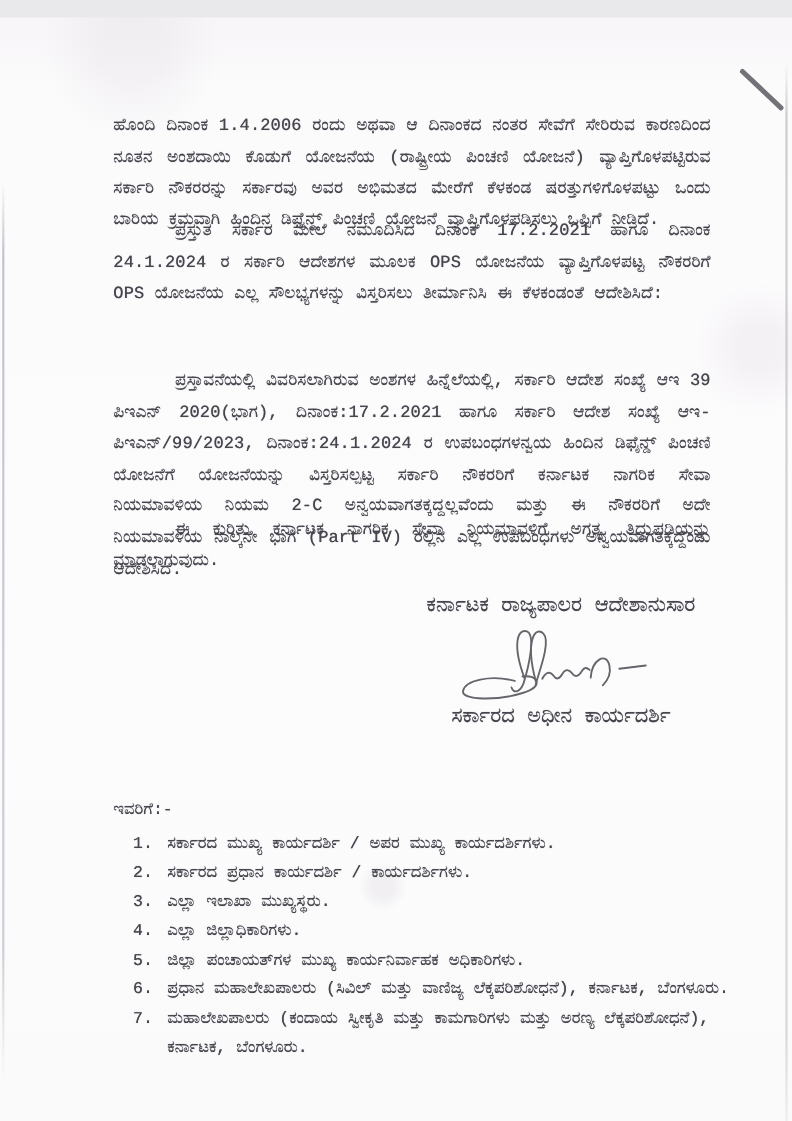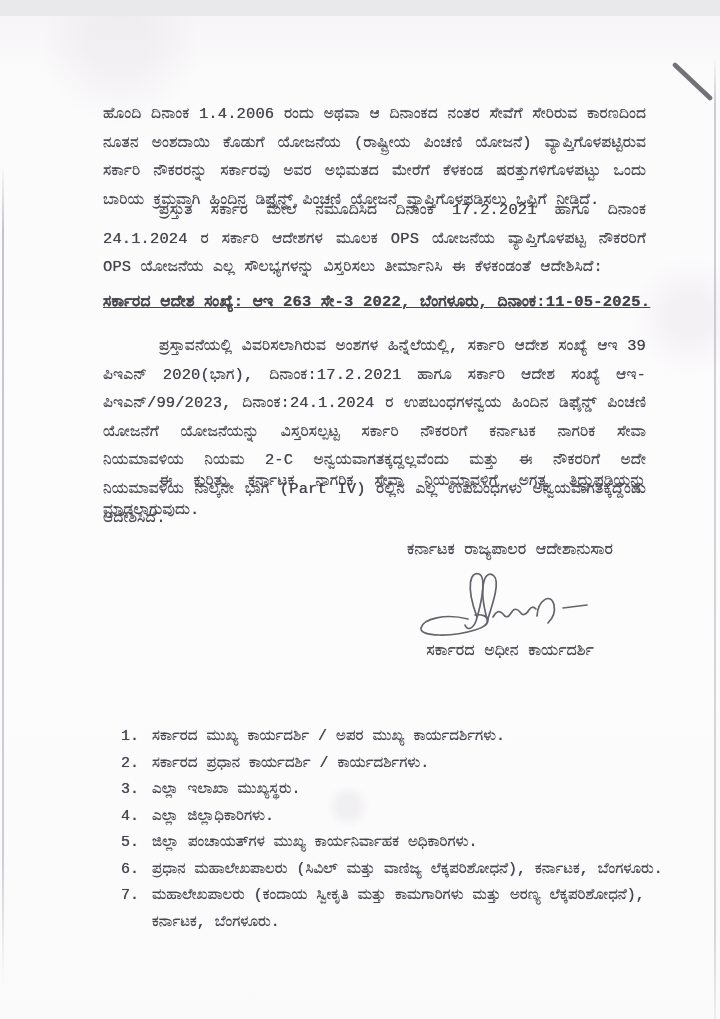--- a/index.html
+++ b/index.html
@@ -57,21 +57,21 @@
     letter-spacing: 0.2px;
     white-space: nowrap;
   }
 
   .signature-block {
     position: absolute;
     left: 360px;
     top: 522px;
     width: 300px;
     text-align: center;
-    font-size: 16px;
+    font-size: 19px;
     line-height: 25px;
   }
   .signature-scribble { position: relative; width: 210px; height: 72px; margin: 4px auto 0 auto; }
   .sig-name { margin-top: 2px; font-weight: bold; }
 
   .distribution {
     position: absolute;
     left: 103px;
     top: 708px;
     width: 560px;
@@ -94,21 +94,20 @@
   <div class="edge-line-left"></div>
   <div class="edge-line-right"></div>
   <svg class="corner-mark" viewBox="0 0 46 44">
     <line x1="5" y1="5" x2="40" y2="38" stroke="#55555c" stroke-width="4.6" stroke-linecap="round" opacity="0.82"></line>
   </svg>
 
   <div class="para text-blur" id="para1">ಹೊಂದಿ ದಿನಾಂಕ 1.4.2006 ರಂದು ಅಥವಾ ಆ ದಿನಾಂಕದ ನಂತರ ಸೇವೆಗೆ ಸೇರಿರುವ ಕಾರಣದಿಂದ ನೂತನ ಅಂಶದಾಯಿ ಕೊಡುಗೆ ಯೋಜನೆಯ (ರಾಷ್ಟ್ರೀಯ ಪಿಂಚಣಿ ಯೋಜನೆ) ವ್ಯಾಪ್ತಿಗೊಳಪಟ್ಟಿರುವ ಸರ್ಕಾರಿ ನೌಕರರನ್ನು ಸರ್ಕಾರವು ಅವರ ಅಭಿಮತದ ಮೇರೆಗೆ ಕೆಳಕಂಡ ಷರತ್ತುಗಳಿಗೊಳಪಟ್ಟು ಒಂದು ಬಾರಿಯ ಕ್ರಮವಾಗಿ ಹಿಂದಿನ ಡಿಫೈನ್ಡ್ ಪಿಂಚಣಿ ಯೋಜನೆ ವ್ಯಾಪ್ತಿಗೊಳಪಡಿಸಲು ಒಪ್ಪಿಗೆ ನೀಡಿದೆ.</div>
 
   <div class="para text-blur indent" id="para2">ಪ್ರಸ್ತುತ ಸರ್ಕಾರ ಮೇಲೆ ನಮೂದಿಸಿದ ದಿನಾಂಕ 17.2.2021 ಹಾಗೂ ದಿನಾಂಕ 24.1.2024 ರ ಸರ್ಕಾರಿ ಆದೇಶಗಳ ಮೂಲಕ OPS ಯೋಜನೆಯ ವ್ಯಾಪ್ತಿಗೊಳಪಟ್ಟ ನೌಕರರಿಗೆ OPS ಯೋಜನೆಯ ಎಲ್ಲ ಸೌಲಭ್ಯಗಳನ್ನು ವಿಸ್ತರಿಸಲು ತೀರ್ಮಾನಿಸಿ ಈ ಕೆಳಕಂಡಂತೆ ಆದೇಶಿಸಿದೆ:</div>
 
-  <div class="order-line text-blur">ಸರ್ಕಾರದ ಆದೇಶ ಸಂಖ್ಯೆ: ಆಇ 263 ಸೇ-3 2022, ಬೆಂಗಳೂರು, ದಿನಾಂಕ:11-05-2025.</div>
 
   <div class="para text-blur indent" id="para3">ಪ್ರಸ್ತಾವನೆಯಲ್ಲಿ ವಿವರಿಸಲಾಗಿರುವ ಅಂಶಗಳ ಹಿನ್ನೆಲೆಯಲ್ಲಿ, ಸರ್ಕಾರಿ ಆದೇಶ ಸಂಖ್ಯೆ ಆಇ 39 ಪಿಇಎನ್ 2020(ಭಾಗ), ದಿನಾಂಕ:17.2.2021 ಹಾಗೂ ಸರ್ಕಾರಿ ಆದೇಶ ಸಂಖ್ಯೆ ಆಇ-ಪಿಇಎನ್/99/2023, ದಿನಾಂಕ:24.1.2024 ರ ಉಪಬಂಧಗಳನ್ವಯ ಹಿಂದಿನ ಡಿಫೈನ್ಡ್ ಪಿಂಚಣಿ ಯೋಜನೆಗೆ ಯೋಜನೆಯನ್ನು ವಿಸ್ತರಿಸಲ್ಪಟ್ಟ ಸರ್ಕಾರಿ ನೌಕರರಿಗೆ ಕರ್ನಾಟಕ ನಾಗರಿಕ ಸೇವಾ ನಿಯಮಾವಳಿಯ ನಿಯಮ 2-C ಅನ್ವಯವಾಗತಕ್ಕದ್ದಲ್ಲವೆಂದು ಮತ್ತು ಈ ನೌಕರರಿಗೆ ಅದೇ ನಿಯಮಾವಳಿಯ ನಾಲ್ಕನೇ ಭಾಗ (Part IV) ರಲ್ಲಿನ ಎಲ್ಲ ಉಪಬಂಧಗಳು ಅನ್ವಯವಾಗತಕ್ಕದ್ದೆಂದು ಆದೇಶಿಸಿದೆ.</div>
 
   <div class="para text-blur indent" id="para4">ಈ ಕುರಿತು ಕರ್ನಾಟಕ ನಾಗರಿಕ ಸೇವಾ ನಿಯಮಾವಳಿಗೆ ಅಗತ್ಯ ತಿದ್ದುಪಡಿಯನ್ನು ಮಾಡಲಾಗುವುದು.</div>
 
   <div class="signature-block text-blur">
     <div>ಕರ್ನಾಟಕ ರಾಜ್ಯಪಾಲರ ಆದೇಶಾನುಸಾರ</div>
     <div class="signature-scribble">
       <svg viewBox="0 0 210 72" width="210" height="72">
         <g fill="none" stroke="#4a4a52" stroke-width="1.7" stroke-linecap="round" opacity="0.85">
@@ -118,20 +117,21 @@
           <path d="M88,50 q5,-9 10,-3 q4,6 8,-1 q4,-7 9,-1 q4,6 9,-2 q3,-5 7,-1"></path>
           <path d="M132,49 c1,-16 14,-24 17,-11 c2,9 -3,15 -6,18"></path>
           <path d="M158,41 l24,-3"></path>
         </g>
       </svg>
     </div>
     <div>ಸರ್ಕಾರದ ಅಧೀನ ಕಾರ್ಯದರ್ಶಿ</div>
   </div>
 
   <div class="distribution text-blur">
+    <div class="distribution-label">ಇವರಿಗೆ:-</div>
     <ol class="dist-list">
       <li>ಸರ್ಕಾರದ ಮುಖ್ಯ ಕಾರ್ಯದರ್ಶಿ / ಅಪರ ಮುಖ್ಯ ಕಾರ್ಯದರ್ಶಿಗಳು.</li>
       <li>ಸರ್ಕಾರದ ಪ್ರಧಾನ ಕಾರ್ಯದರ್ಶಿ / ಕಾರ್ಯದರ್ಶಿಗಳು.</li>
       <li>ಎಲ್ಲಾ ಇಲಾಖಾ ಮುಖ್ಯಸ್ಥರು.</li>
       <li>ಎಲ್ಲಾ ಜಿಲ್ಲಾಧಿಕಾರಿಗಳು.</li>
       <li>ಜಿಲ್ಲಾ ಪಂಚಾಯತ್‌ಗಳ ಮುಖ್ಯ ಕಾರ್ಯನಿರ್ವಾಹಕ ಅಧಿಕಾರಿಗಳು.</li>
       <li>ಪ್ರಧಾನ ಮಹಾಲೇಖಪಾಲರು (ಸಿವಿಲ್ ಮತ್ತು ವಾಣಿಜ್ಯ ಲೆಕ್ಕಪರಿಶೋಧನೆ), ಕರ್ನಾಟಕ, ಬೆಂಗಳೂರು.</li>
       <li>ಮಹಾಲೇಖಪಾಲರು (ಕಂದಾಯ ಸ್ವೀಕೃತಿ ಮತ್ತು ಕಾಮಗಾರಿಗಳು ಮತ್ತು ಅರಣ್ಯ ಲೆಕ್ಕಪರಿಶೋಧನೆ), ಕರ್ನಾಟಕ, ಬೆಂಗಳೂರು.</li>
     </ol>
   </div>

